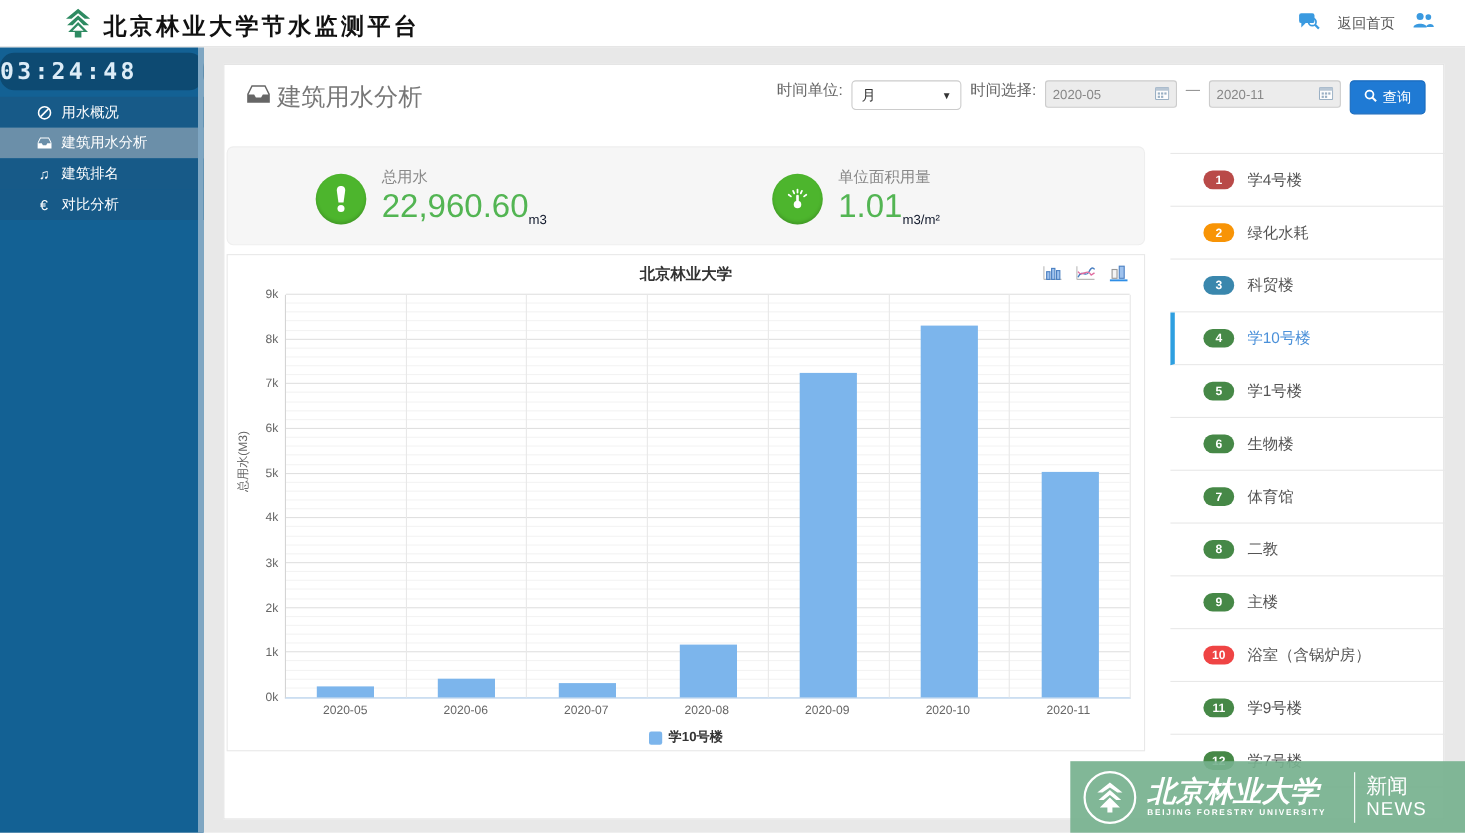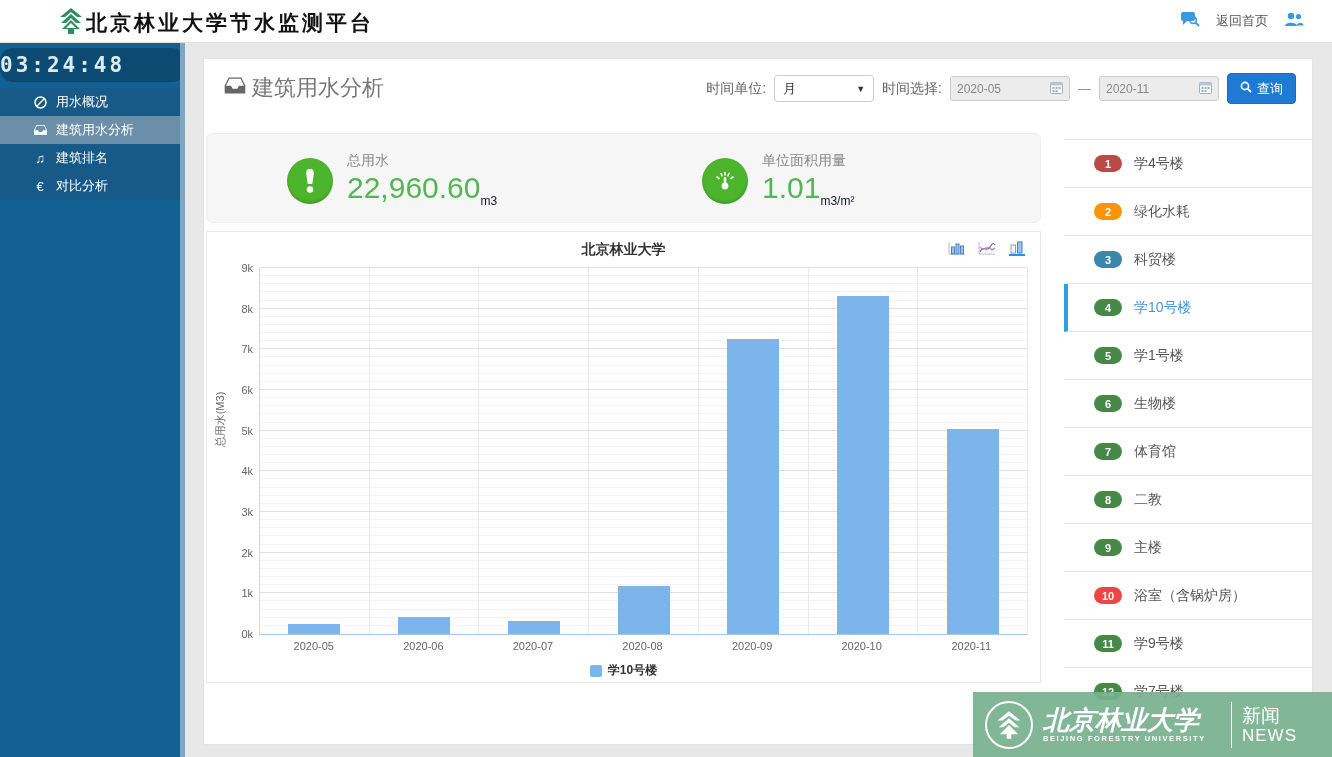--- a/index.html
+++ b/index.html
@@ -4,42 +4,42 @@
 <style>
   html,body{margin:0;padding:0;}
   body{
     width:1332px;height:757px;position:relative;overflow:hidden;
     background:#e8e8e8;
     font-family:"Liberation Sans","DejaVu Sans",sans-serif;
     -webkit-font-smoothing:antialiased;
   }
   
   .header{position:absolute;top:0;left:0;width:1332px;height:42px;background:#fff;border-bottom:1px solid #e0e0e0;z-index:6;}
-  .logo-wrap{position:absolute;left:58px;top:7px;display:flex;align-items:center;gap:2px;}
+  .logo-wrap{position:absolute;left:58px;top:7px;display:flex;align-items:center;gap:10px;}
   .app-title{font-family:"DejaVu Serif","Liberation Serif",serif;font-size:21px;font-weight:bold;color:#111;letter-spacing:3px;line-height:28px;}
   .header-right{position:absolute;right:28px;top:0;height:42px;display:flex;align-items:center;gap:16px;}
   .return-home{font-size:13px;color:#555;cursor:pointer;}
   
   .sidebar{position:absolute;left:0;top:42px;width:185px;height:715px;background:#136194;z-index:5;}
   .sidebar-scrollbar{position:absolute;right:0;top:0;bottom:0;width:5px;background:#7fa6c2;}
   .clock{margin-top:6px;height:34px;line-height:34px;background:#0d4a72;color:#dcecf7;
     font-family:"DejaVu Sans Mono","Liberation Mono",monospace;font-size:21px;font-weight:bold;letter-spacing:3px;border-radius:13px;}
   .menu{margin-top:6px;}
   .menu-row{height:28px;display:flex;align-items:center;color:#fff;font-size:13px;cursor:pointer;}
   .menu-row .mi{width:16px;display:inline-flex;justify-content:center;margin-right:8px;flex:none;}
   .menu-parent{background:#3d6d93;padding-left:14px;}
   .menu-sub{background:#175a88;padding-left:32px;}
   .menu-sub.active{background:#6b8fa9;}
   .mi svg{display:block;}
   .mi-char{font-size:13px;line-height:1;color:#fff;}
   
   .main-card{position:absolute;left:203px;top:58px;width:1110px;height:687px;background:#fff;border:1px solid #e3e3e3;box-sizing:border-box;z-index:4;}
   .page-title{position:absolute;left:20px;top:14px;display:flex;align-items:center;gap:6px;color:#777;font-size:22px;}
   
-  .toolbar{position:absolute;right:16px;top:14px;display:flex;align-items:center;gap:8px;}
+  .toolbar{position:absolute;right:16px;top:14px;display:flex;align-items:flex-start;gap:8px;}
   .tb-label{font-size:14px;color:#666;}
   .tb-select{width:100px;height:27px;border:1px solid #ccc;border-radius:4px;background:#fff;display:flex;align-items:center;justify-content:space-between;padding:0 8px;font-size:13px;color:#333;cursor:pointer;box-sizing:border-box;}
   .caret{font-size:9px;color:#333;}
   .tb-date{width:120px;height:25px;border:1px solid #ccc;border-radius:3px;background:#ececec;display:flex;align-items:center;justify-content:space-between;padding:0 6px;font-size:12px;color:#888;box-sizing:border-box;}
   .range-sep{color:#888;font-size:13px;}
   .query-btn{height:29px;background:#1f7ad4;border:1px solid #1a6bbd;border-radius:4px;color:#fff;font-size:13px;display:flex;align-items:center;gap:5px;padding:0 12px;cursor:pointer;}
   
   .stats-panel{position:absolute;left:2px;top:74px;width:835px;height:90px;background:#f6f6f6;border:1px solid #eee;border-radius:6px;box-sizing:border-box;}
   .stat{position:absolute;top:18px;display:flex;align-items:flex-start;gap:14px;}
   .stat-1{left:80px;}

